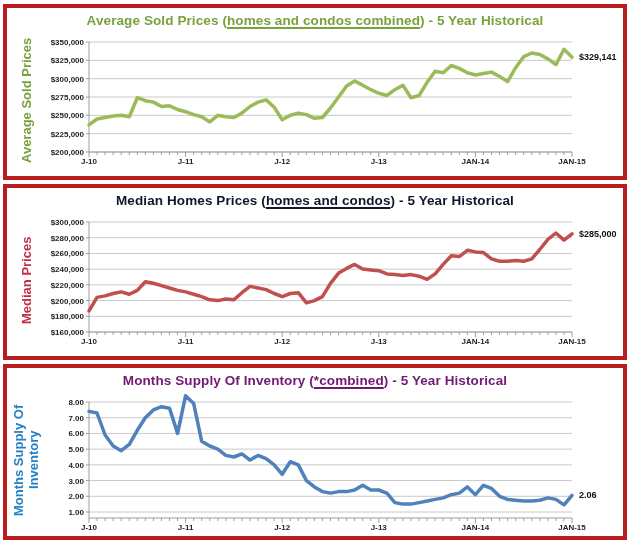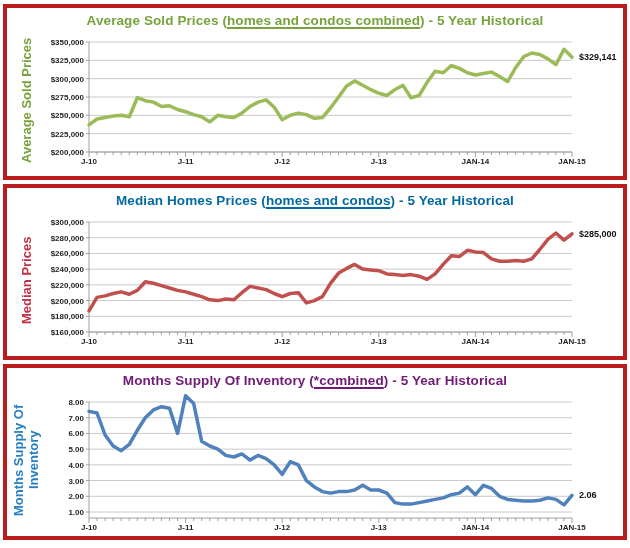--- a/index.html
+++ b/index.html
@@ -140,21 +140,21 @@
       <text x="241.2" y="132" text-anchor="middle" class="xlab">J-12</text>
       <text x="337.8" y="132" text-anchor="middle" class="xlab">J-13</text>
       <text x="434.4" y="132" text-anchor="middle" class="xlab">JAN-14</text>
       <text x="531" y="132" text-anchor="middle" class="xlab">JAN-15</text>
       <polyline points="48.0,92.9 56.0,87.0 64.1,85.5 72.2,84.1 80.2,83.3 88.3,84.8 96.3,65.7 104.3,68.7 112.4,70.1 120.5,74.5 128.5,73.8 136.6,77.5 144.6,79.7 152.7,82.6 160.7,84.8 168.8,89.9 176.8,83.3 184.8,84.8 192.9,85.5 200.9,81.1 209.0,74.5 217.1,70.1 225.1,67.9 233.2,75.3 241.2,87.7 249.3,83.3 257.3,81.1 265.4,82.6 273.4,86.3 281.4,85.5 289.5,76.0 297.6,65.0 305.6,54.0 313.6,48.9 321.7,53.3 329.8,57.7 337.8,61.3 345.9,63.5 353.9,57.7 361.9,53.3 370.0,65.7 378.1,63.5 386.1,50.3 394.1,39.3 402.2,40.8 410.3,33.5 418.3,36.4 426.4,40.8 434.4,43.0 442.4,41.5 450.5,40.1 458.6,44.5 466.6,49.6 474.6,35.7 482.7,24.7 490.8,21.0 498.8,22.5 506.9,26.9 514.9,32.7 523.0,17.3 531.0,25.3" fill="none" stroke="#9BBB59" stroke-width="3.5" stroke-linejoin="round" stroke-linecap="round"></polyline>
       <text x="538" y="28.296599999999998" text-anchor="start" class="endlabel">$329,141</text>
     </svg>
 </div>
 
 <div class="panel">
-  <div class="chart-title" style="color: #0369a1;">
+  <div class="chart-title" style="color: #0f172a;">
     <span>Median Homes Prices (</span><span class="u">homes and condos</span><span>) - 5 Year Historical</span>
   </div>
   <div class="ylabel" style="color: rgb(193, 47, 69);">Median Prices</div>
   <svg class="chart-svg" width="582" height="140" viewBox="0 0 582 140">
       <line x1="48" y1="10" x2="531" y2="10" stroke="#c9c9c9" stroke-width="1"></line>
       <line x1="45" y1="10" x2="48" y2="10" stroke="#9e9e9e" stroke-width="1"></line>
       <text x="43" y="13" text-anchor="end" class="tick">$300,000</text>
       <line x1="48" y1="25.714285714285715" x2="531" y2="25.714285714285715" stroke="#c9c9c9" stroke-width="1"></line>
       <line x1="45" y1="25.714285714285715" x2="48" y2="25.714285714285715" stroke="#9e9e9e" stroke-width="1"></line>
       <text x="43" y="28.714285714285715" text-anchor="end" class="tick">$280,000</text>

